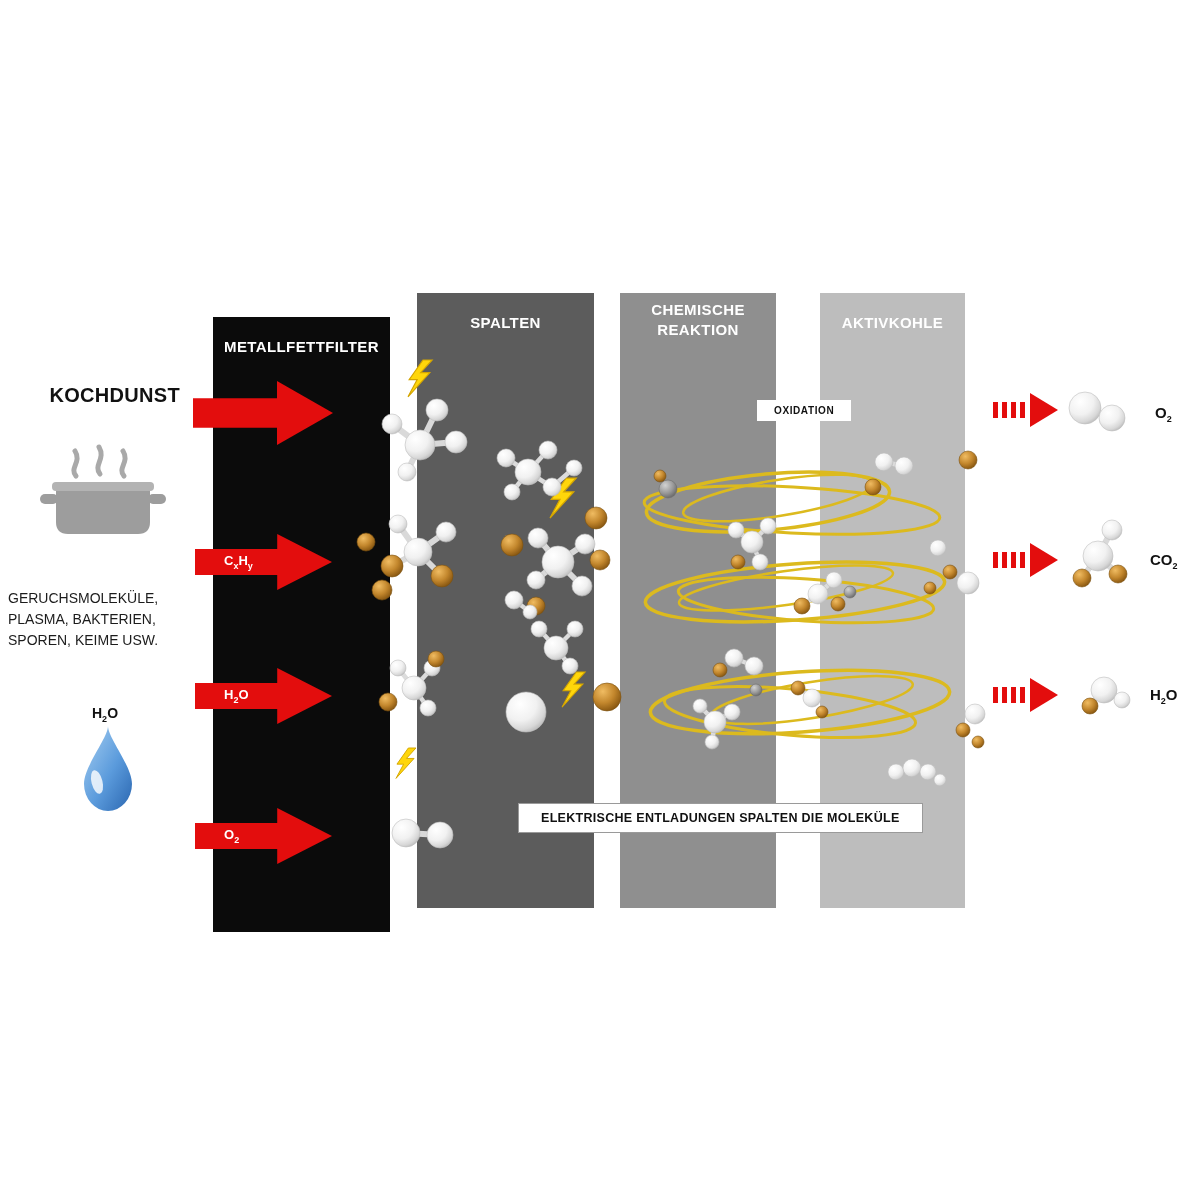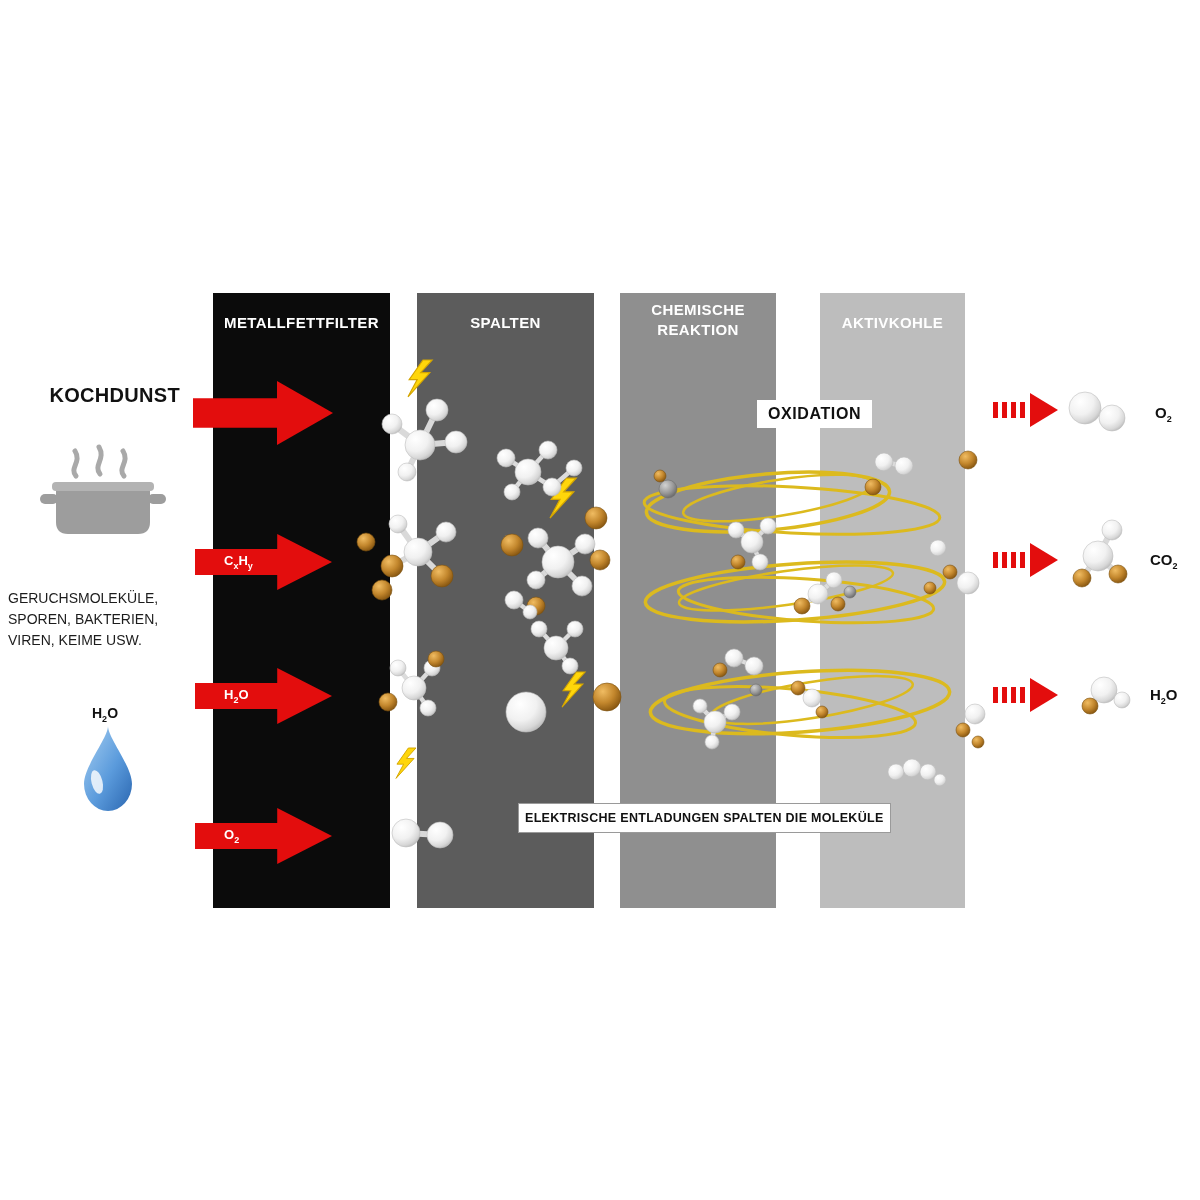--- a/index.html
+++ b/index.html
@@ -1,21 +1,21 @@
 <!DOCTYPE html>
 <html><head>
 <meta charset="utf-8">
 <style>
   html,body{margin:0;padding:0;background:#fff;}
   .canvas{position:relative;width:1200px;height:1200px;background:#fff;
           font-family:"Liberation Sans",sans-serif;overflow:hidden;}
 
   
   .band{position:absolute;top:293px;height:615px;}
-  #band1{left:213px;width:177px;background:#0b0b0b;}
+  #band1{left:213px;width:177px;background:#0b0b0b;margin-top:24px;}
   #band2{left:417px;width:177px;background:#5c5c5c;}
   #band3{left:620px;width:156px;background:#8f8f8f;}
   #band4{left:820px;width:145px;background:#bdbdbd;}
   .band-label{position:absolute;top:20px;left:0;right:0;text-align:center;color:#fff;
               font-weight:700;font-size:15px;letter-spacing:.4px;line-height:1.3;}
   #band3 .band-label{top:7px;padding:0 26px;}
 
   
   .arrow{position:absolute;background:#e30d0d;
          clip-path:polygon(0 27%,60% 27%,60% 0,100% 50%,60% 100%,60% 73%,0 73%);}
@@ -45,23 +45,23 @@
                font-weight:700;font-size:14px;color:#111;}
 
   
   .out-label{position:absolute;font-weight:700;font-size:15px;color:#111;}
   #out-o2{left:1155px;top:404px;}
   #out-co2{left:1150px;top:551px;}
   #out-h2o{left:1150px;top:686px;}
 
   
   .oxidation-box{position:absolute;left:757px;top:400px;background:#fff;
-                 padding:5px 11px;font-weight:700;font-size:16px;color:#111;letter-spacing:.6px;}
+                 padding:5px 17px;font-weight:700;font-size:10px;color:#111;letter-spacing:.6px;}
   .discharge-box{position:absolute;left:518px;top:803px;background:#fff;
-                 border:1px solid #9a9a9a;padding:7px 6px;font-weight:700;
+                 border:1px solid #9a9a9a;padding:7px 22px;font-weight:700;
                  font-size:12.5px;color:#111;letter-spacing:.3px;white-space:nowrap;}
 
   
   .pot{position:absolute;left:38px;top:438px;}
   .drop{position:absolute;left:80px;top:724px;}
   svg.overlay{position:absolute;left:0;top:0;pointer-events:none;}
 
   
   .bond{stroke:#d9d9d9;stroke-width:6;stroke-linecap:round;}
   .bond-s{stroke:#dcdcdc;stroke-width:4.5;stroke-linecap:round;}
@@ -97,22 +97,22 @@
       <path d="M86 38 C79 30 92 24 85 13"></path>
     </g>
     <rect x="14" y="44" width="102" height="9" rx="4" fill="#b3b3b3"></rect>
     <rect x="2" y="56" width="18" height="10" rx="5" fill="#9d9d9d"></rect>
     <rect x="110" y="56" width="18" height="10" rx="5" fill="#9d9d9d"></rect>
     <path d="M18 53 H112 V84 q0 12 -12 12 H30 q-12 0 -12 -12 Z" fill="#9d9d9d"></path>
   </svg>
 
   <div class="description">
     <div>GERUCHSMOLEKÜLE,</div>
-    <div>SPOREN, BAKTERIEN,</div>
-    <div>VIREN, KEIME USW.</div>
+    <div>PLASMA, BAKTERIEN,</div>
+    <div>SPOREN, KEIME USW.</div>
   </div>
 
   <div class="h2o-caption">
     <span>H</span><sub>2</sub><span>O</span>
   </div>
 
   <svg class="drop" width="56" height="90" viewBox="0 0 56 90">
     <defs>
       <linearGradient id="dg" x1="0" y1="0" x2="1" y2="1">
         <stop offset="0" stop-color="#a8d0f2"></stop>

